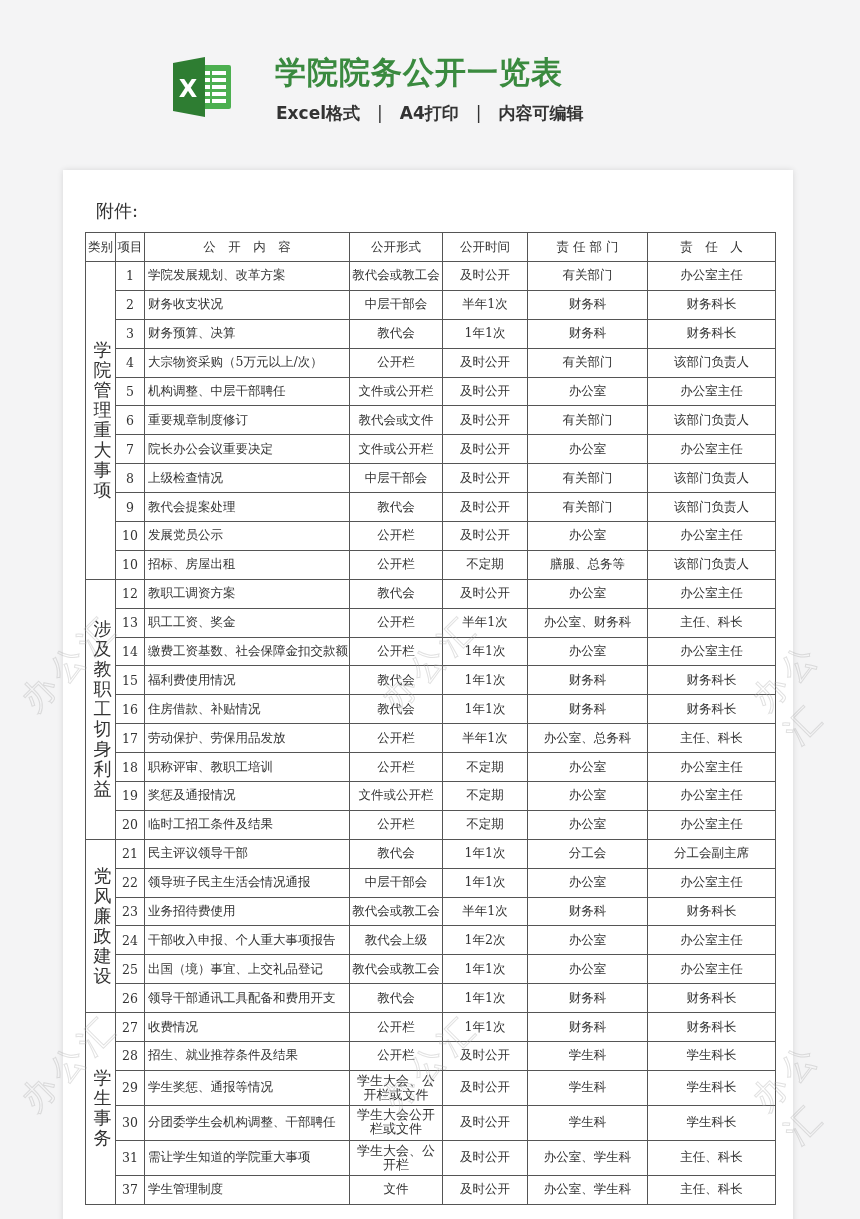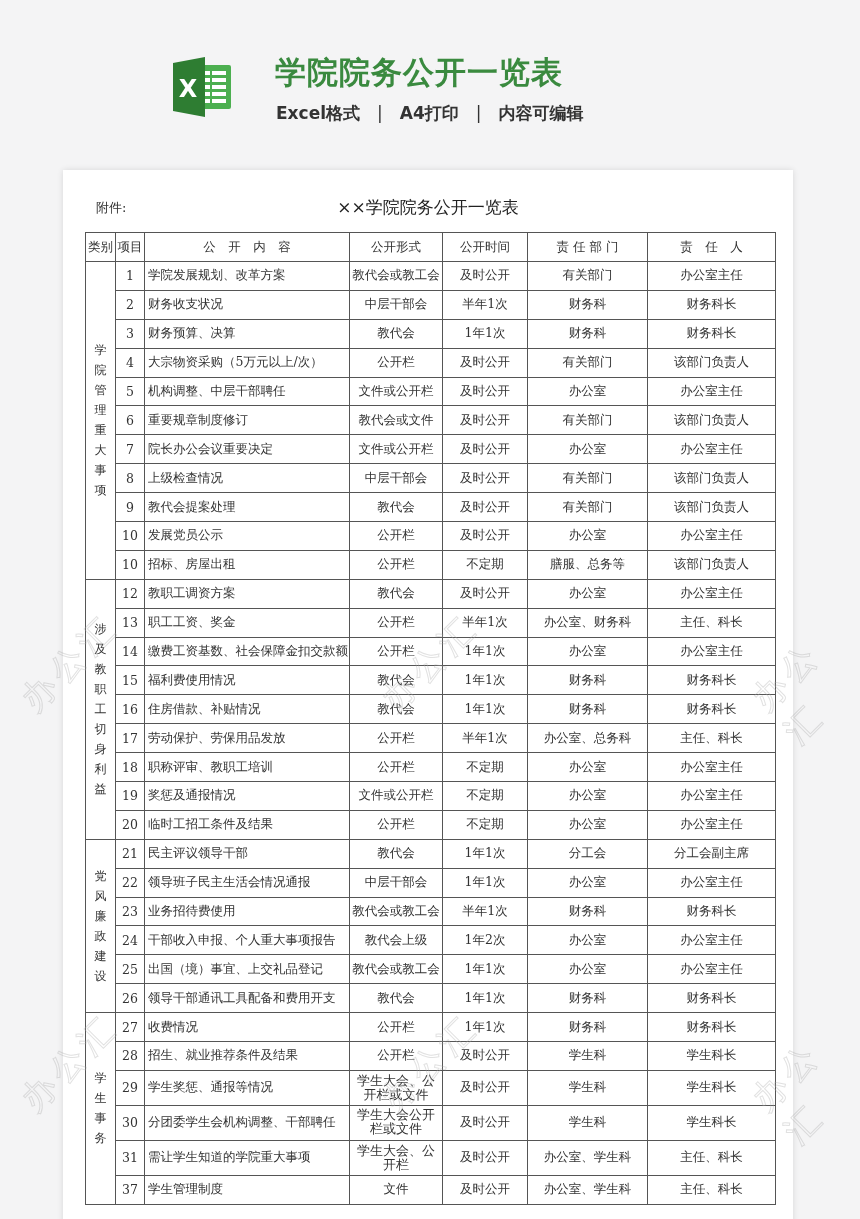--- a/index.html
+++ b/index.html
@@ -31,21 +31,21 @@
   .header-sub .sep { margin: 0 17px; font-weight: normal; color: #333; }
 
   
   .paper {
     position: absolute; left: 63px; top: 170px; width: 730px; height: 1060px;
     background: #ffffff;
     box-shadow: 0 0 6px rgba(0,0,0,0.12);
   }
   .attach-label {
     position: absolute; left: 33px; top: 29px;
-    font-family: "DejaVu Serif", serif; font-size: 13px; color: #333;
+    font-family: "DejaVu Serif", serif; font-size: 18px; color: #333;
   }
   .doc-title {
     position: absolute; left: 0; width: 730px; top: 26px; text-align: center;
     font-family: "DejaVu Serif", serif; font-size: 17px; color: #222;
     padding-left: 0px;
   }
 
   table.grid {
     position: absolute; left: 22px; top: 62px;
     border-collapse: collapse;
@@ -59,21 +59,21 @@
     text-align: center; vertical-align: middle;
     overflow: hidden; white-space: nowrap;
     padding: 0 1px;
   }
   table.grid th { height: 29px; font-size: 12.5px; letter-spacing: 0; }
   table.grid td { height: 28.9px; }
   table.grid td.content { text-align: left; padding-left: 3px; }
   table.grid td.wrap { white-space: normal; line-height: 14px; font-size: 13px; }
   .cat-inner {
     display: inline-block; width: 14px; white-space: normal; word-break: break-all;
-    line-height: 20px; font-size: 12px;
+    line-height: 20px; font-size: 18px;
   }
 
   
   .wm {
     position: absolute; font-size: 34px; color: rgba(180,180,180,0.35);
     transform: rotate(-45deg); pointer-events: none;
     font-family: "DejaVu Sans", sans-serif; letter-spacing: 6px;
     -webkit-text-stroke: 1px rgba(170,170,170,0.35);
     color: transparent;
   }
@@ -104,21 +104,20 @@
     <span>Excel格式</span>
     <span class="sep">|</span>
     <span>A4打印</span>
     <span class="sep">|</span>
     <span>内容可编辑</span>
   </div>
 </div>
 
 <div class="paper">
   <div class="attach-label">附件:</div>
-  <div class="doc-title">××学院院务公开一览表</div>
 
   <table class="grid" id="grid">
     <colgroup>
       <col style="width:30px">
         <col style="width:29px">
         <col style="width:203px">
       <col style="width:93px">
         <col style="width:85px">
         <col style="width:120px">
         <col style="width:128px">

